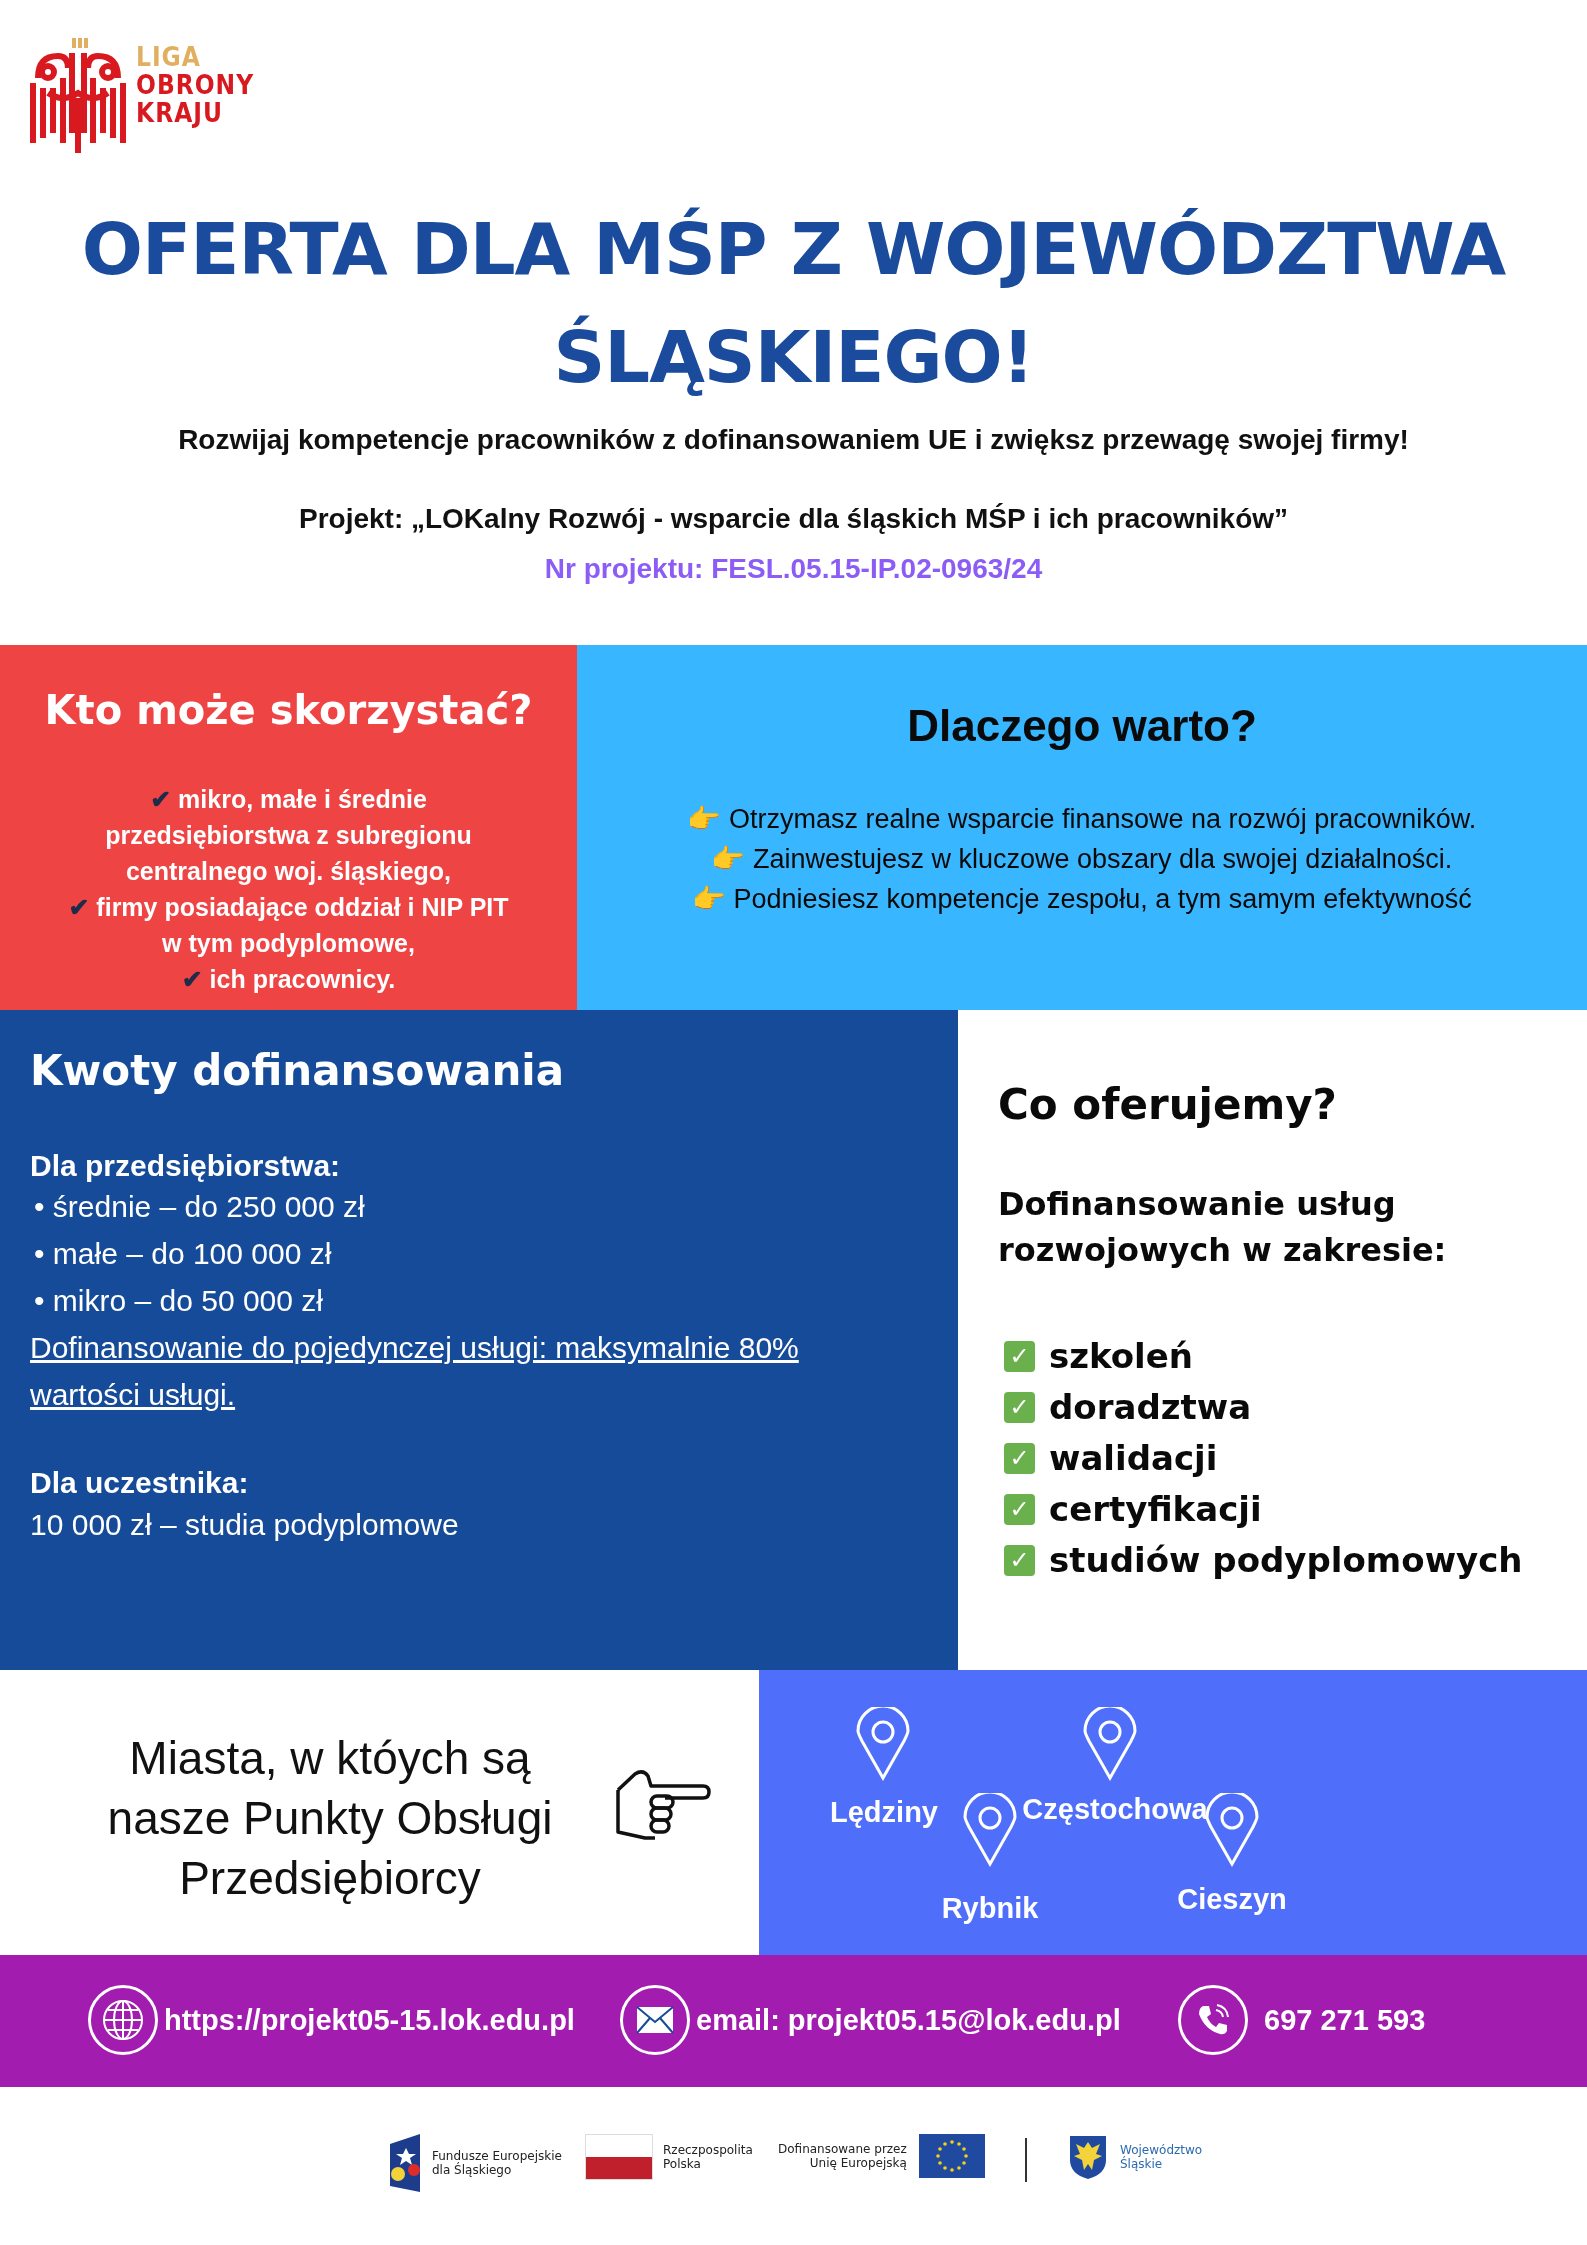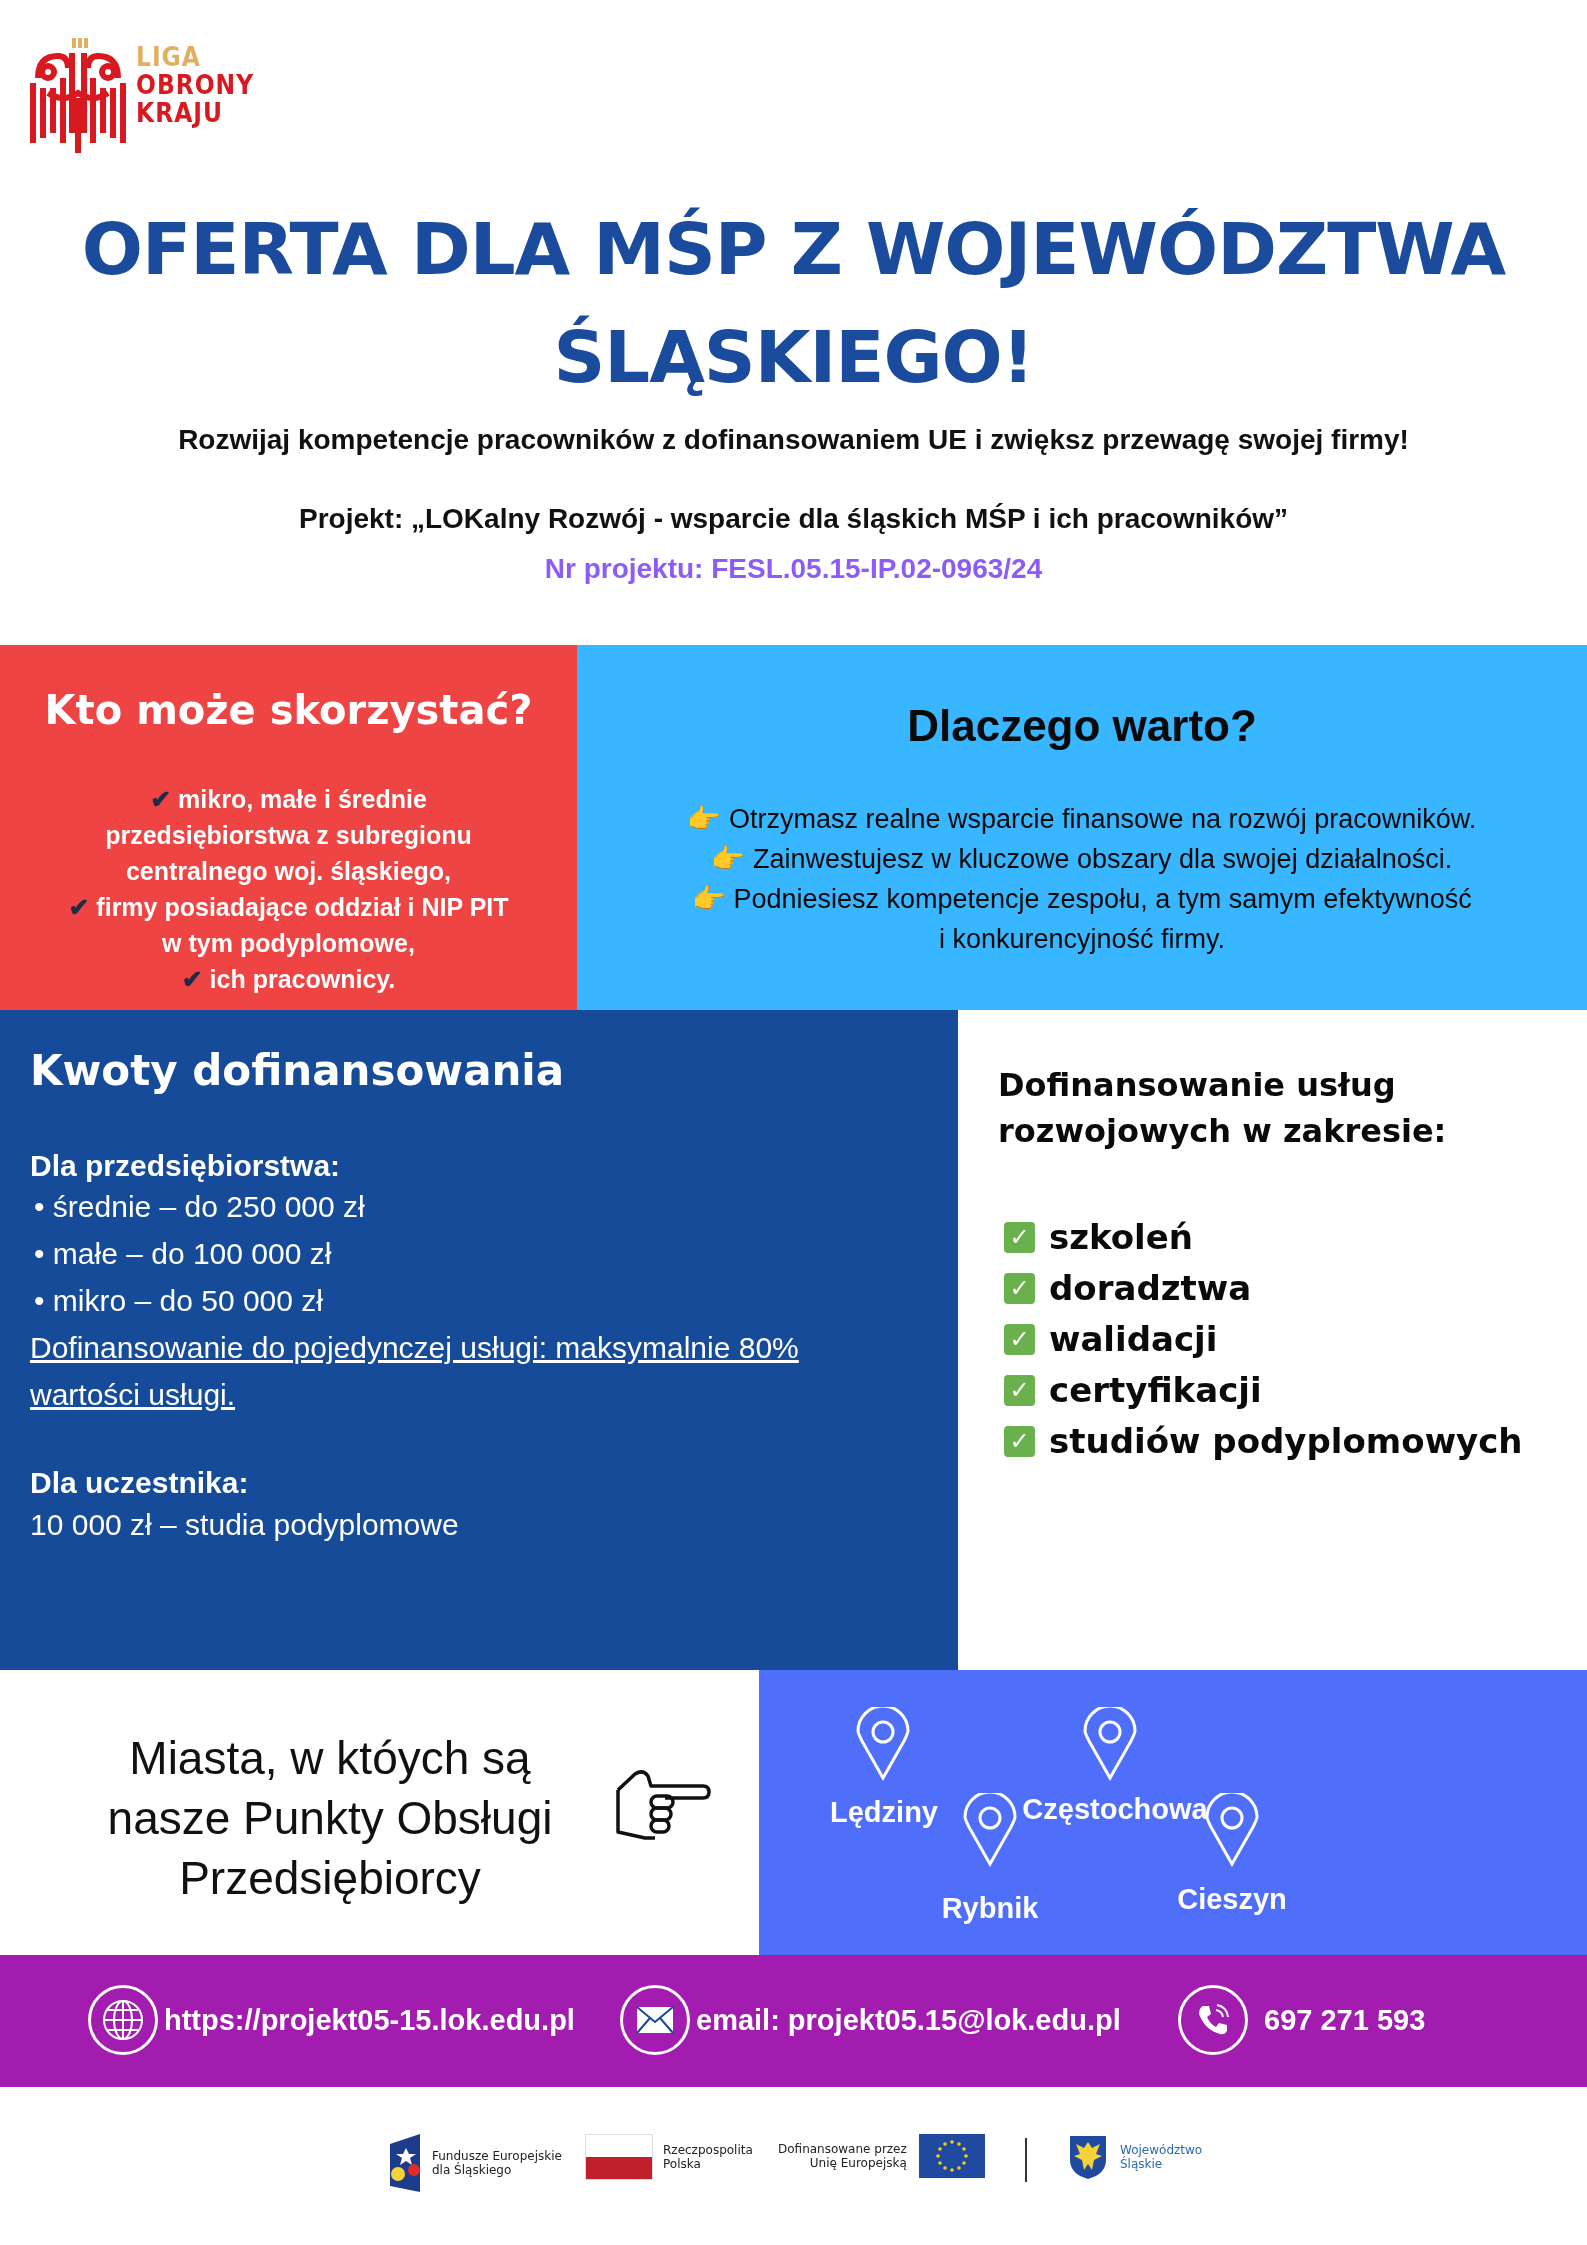--- a/index.html
+++ b/index.html
@@ -109,37 +109,37 @@
     <div><span class="check-dark">✔</span> <span>ich pracownicy.</span></div>
   </div>
 </div>
 
 <div class="abs box-why">
   <h2>Dlaczego warto?</h2>
   <div class="lines">
     <div><span class="hand">👉</span> <span>Otrzymasz realne wsparcie finansowe na rozwój pracowników.</span></div>
     <div><span class="hand">👉</span> <span>Zainwestujesz w kluczowe obszary dla swojej działalności.</span></div>
     <div><span class="hand">👉</span> <span>Podniesiesz kompetencje zespołu, a tym samym efektywność</span></div>
-    <div>i konkurencyjność firmy.</div>
   </div>
 </div>
 
 <div class="abs box-amt">
   <h2>Kwoty dofinansowania</h2>
   <div class="sec">Dla przedsiębiorstwa:</div>
   <div class="item">• średnie – do 250 000 zł</div>
   <div class="item">• małe – do 100 000 zł</div>
   <div class="item">• mikro – do 50 000 zł</div>
   <div class="u">Dofinansowanie do pojedynczej usługi: maksymalnie 80%</div>
   <div class="u">wartości usługi.</div>
   <div class="sec2">Dla uczestnika:</div>
   <div class="pl">10 000 zł – studia podyplomowe</div>
 </div>
 
 <div class="abs box-offer">
+  <h2>Co oferujemy?</h2>
   <div class="desc">
     <div>Dofinansowanie usług</div>
     <div>rozwojowych w zakresie:</div>
   </div>
   <ul>
     <li>
         <span class="gcheck">✓</span>
         <span>szkoleń</span>
       </li>
     <li>

